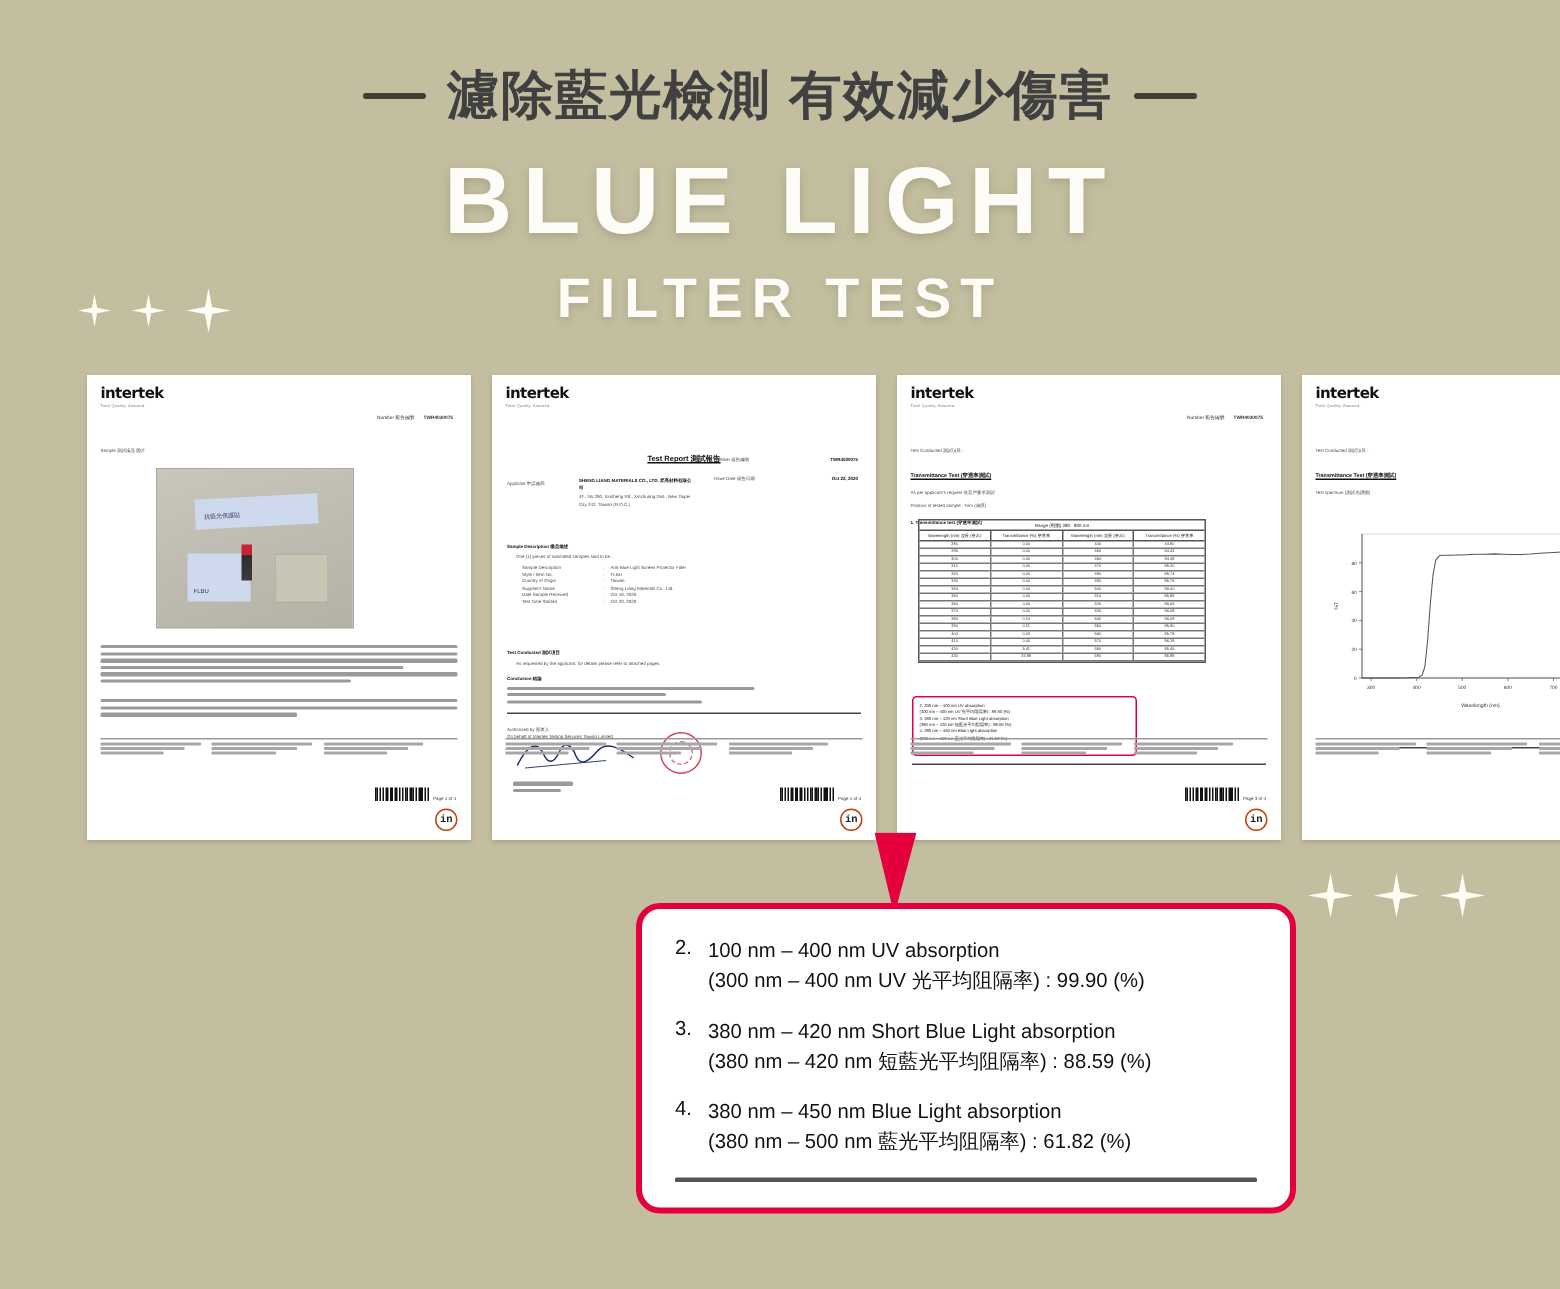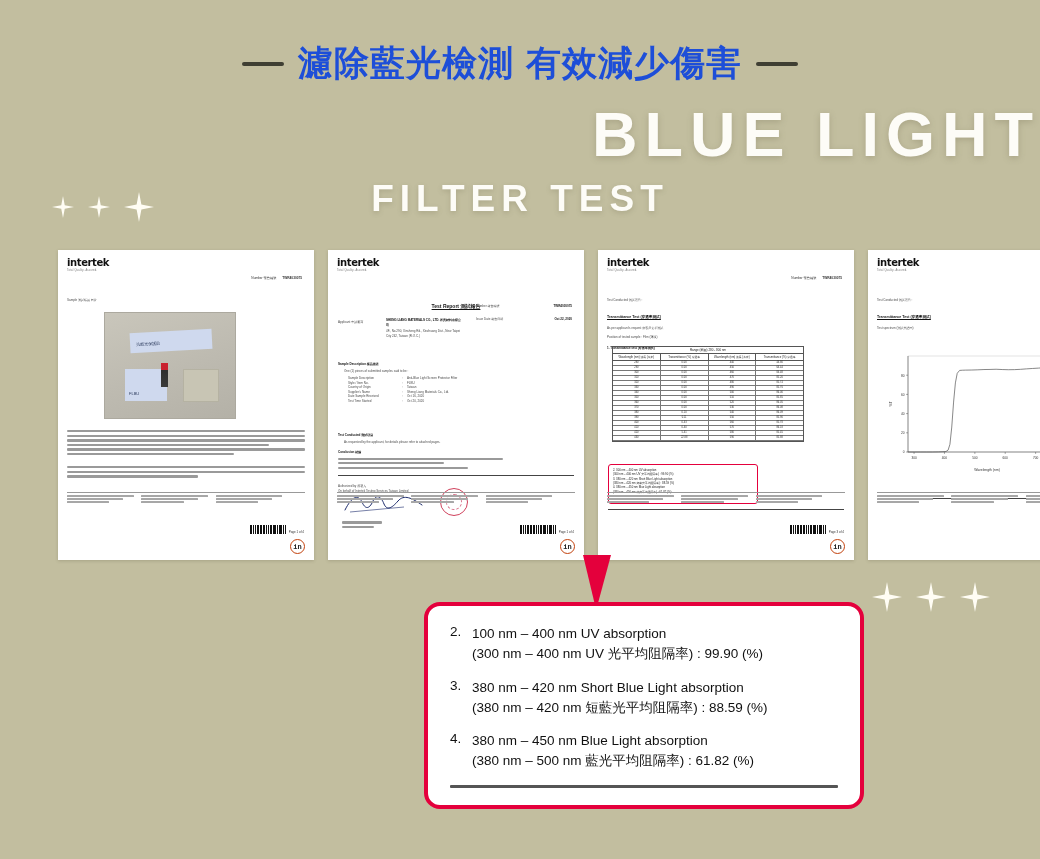--- a/index.html
+++ b/index.html
@@ -11,28 +11,28 @@
   }
   .stage{position:absolute;inset:0;}
 
   
   .cn-title-row{
     position:absolute;top:40px;left:0;width:1040px;
     display:flex;align-items:center;justify-content:center;gap:14px;
   }
   .dash{width:42px;height:4px;background:#3f3f33;border-radius:2px;}
   .cn-title{
-    font-size:35px;font-weight:bold;color:#1d4ed8;
+    font-size:35px;font-weight:bold;color:#404040;
     letter-spacing:1px;white-space:nowrap;
     font-family:Liberation Serif, serif;
   }
   .cn-title .gap{display:inline-block;width:12px;}
 
   .en-title{
-    position:absolute;top:103px;left:0;width:1040px;text-align:right;
+    position:absolute;top:103px;left:0;width:1040px;text-align:center;
     font-size:63px;font-weight:bold;color:#fdfcf7;
     letter-spacing:7px;line-height:1.0;
     text-shadow:0 2px 6px rgba(120,115,85,.35);
   }
   .en-sub{
     position:absolute;top:178px;left:0;width:1040px;text-align:center;
     font-size:37px;font-weight:bold;color:#fdfcf7;
     letter-spacing:6px;
     text-shadow:0 2px 5px rgba(120,115,85,.3);
   }

